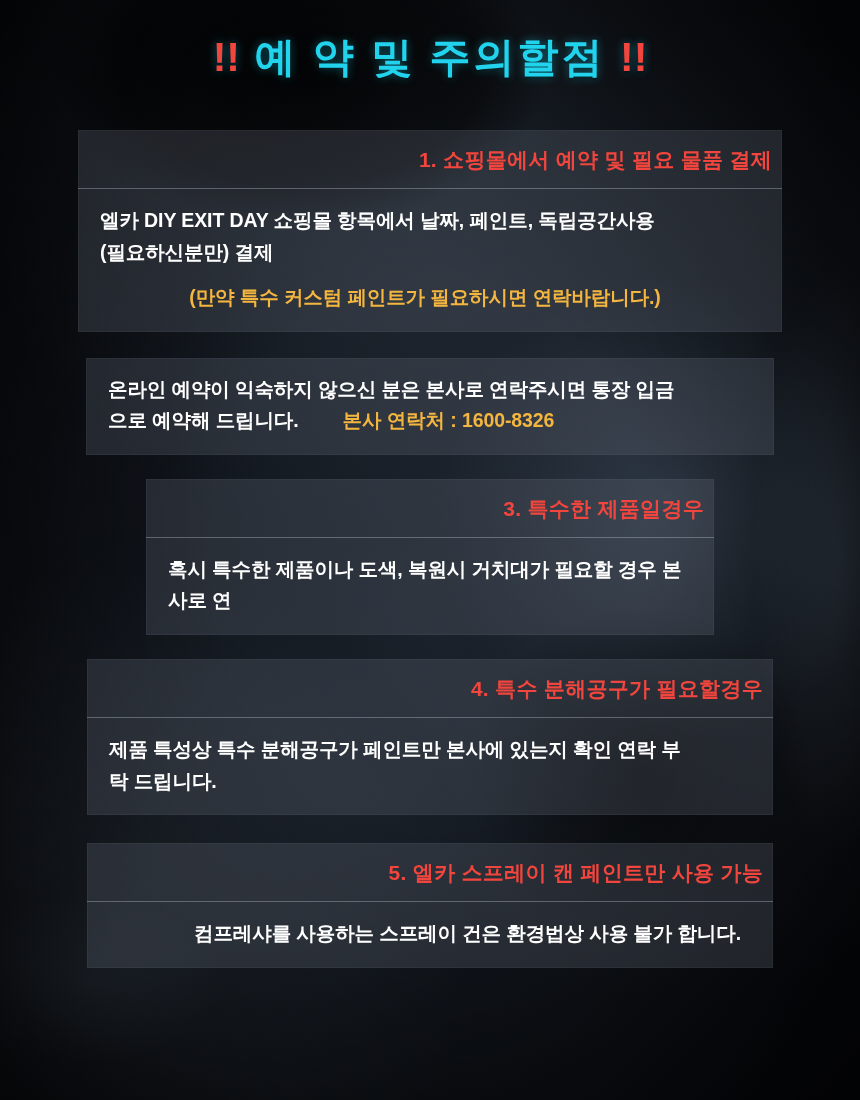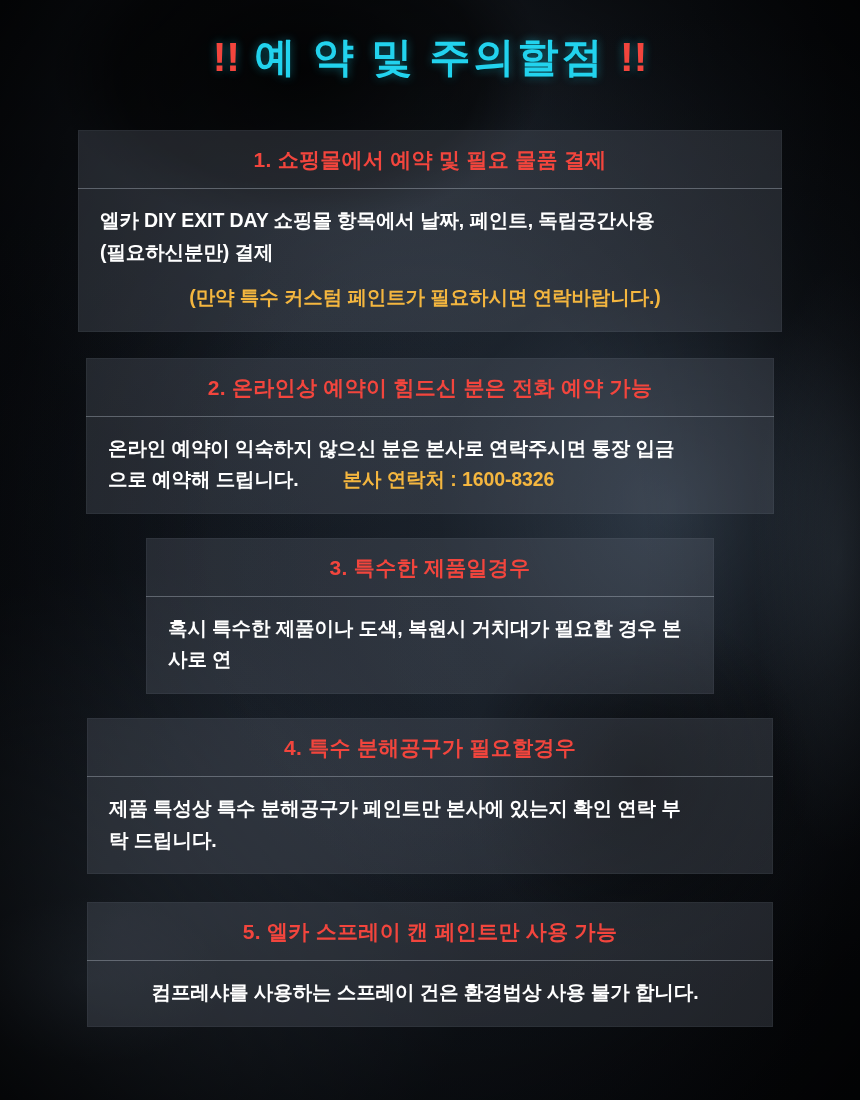--- a/index.html
+++ b/index.html
@@ -83,38 +83,38 @@
     box-shadow: 0 0 0 1px rgba(160,170,185,0.07) inset;
   }
   .card.w1 { width: 704px; }
   .card.w2 { width: 688px; }
   .card.w3 { width: 568px; }
   .card.w4 { width: 686px; }
   .card.w5 { width: 686px; margin-top: 28px; }
 
   .card-head {
     padding: 16px 10px 14px 10px;
-    text-align: center;
+    text-align: right;
     color: #f2453d;
     font-size: 21px;
     font-weight: bold;
     letter-spacing: 0.3px;
     border-bottom: 1px solid rgba(200,208,220,0.35);
   }
 
   .card-body {
     padding: 16px 32px 18px 22px;
     color: #ffffff;
     font-size: 19.5px;
     font-weight: bold;
     line-height: 1.62;
     letter-spacing: -0.1px;
   }
 
-  .center { text-align: center; }
+  .center { text-align: right; }
   .accent { color: #f4b63f; }
   .note {
     display: block;
     text-align: center;
     color: #f4b63f;
     margin-top: 14px;
   }
   .inline-gap { display: inline-block; width: 44px; }
 
   .sp-1 { margin-bottom: 26px; }
@@ -140,21 +140,20 @@
     <div class="card w1 sp-1">
       <div class="card-head">1. 쇼핑몰에서 예약 및 필요 물품 결제</div>
       <div class="card-body">
         <span>엘카 DIY EXIT DAY 쇼핑몰 항목에서 날짜, 페인트, 독립공간사용</span><br>
         <span>(필요하신분만) 결제</span>
         <span class="note">(만약 특수 커스텀 페인트가 필요하시면 연락바랍니다.)</span>
       </div>
     </div>
 
     <div class="card w2 sp-2">
-      <div class="card-head">2. 온라인상 예약이 힘드신 분은 전화 예약 가능</div>
       <div class="card-body">
         <span>온라인 예약이 익숙하지 않으신 분은 본사로 연락주시면 통장 입금</span><br>
         <span>으로 예약해 드립니다.</span><span class="inline-gap"></span><span class="accent">본사 연락처 : 1600-8326</span>
       </div>
     </div>
 
     <div class="card w3 sp-3">
       <div class="card-head">3. 특수한 제품일경우</div>
       <div class="card-body">
         <span>혹시 특수한 제품이나 도색, 복원시 거치대가 필요할 경우 본사로 연</span><br>

